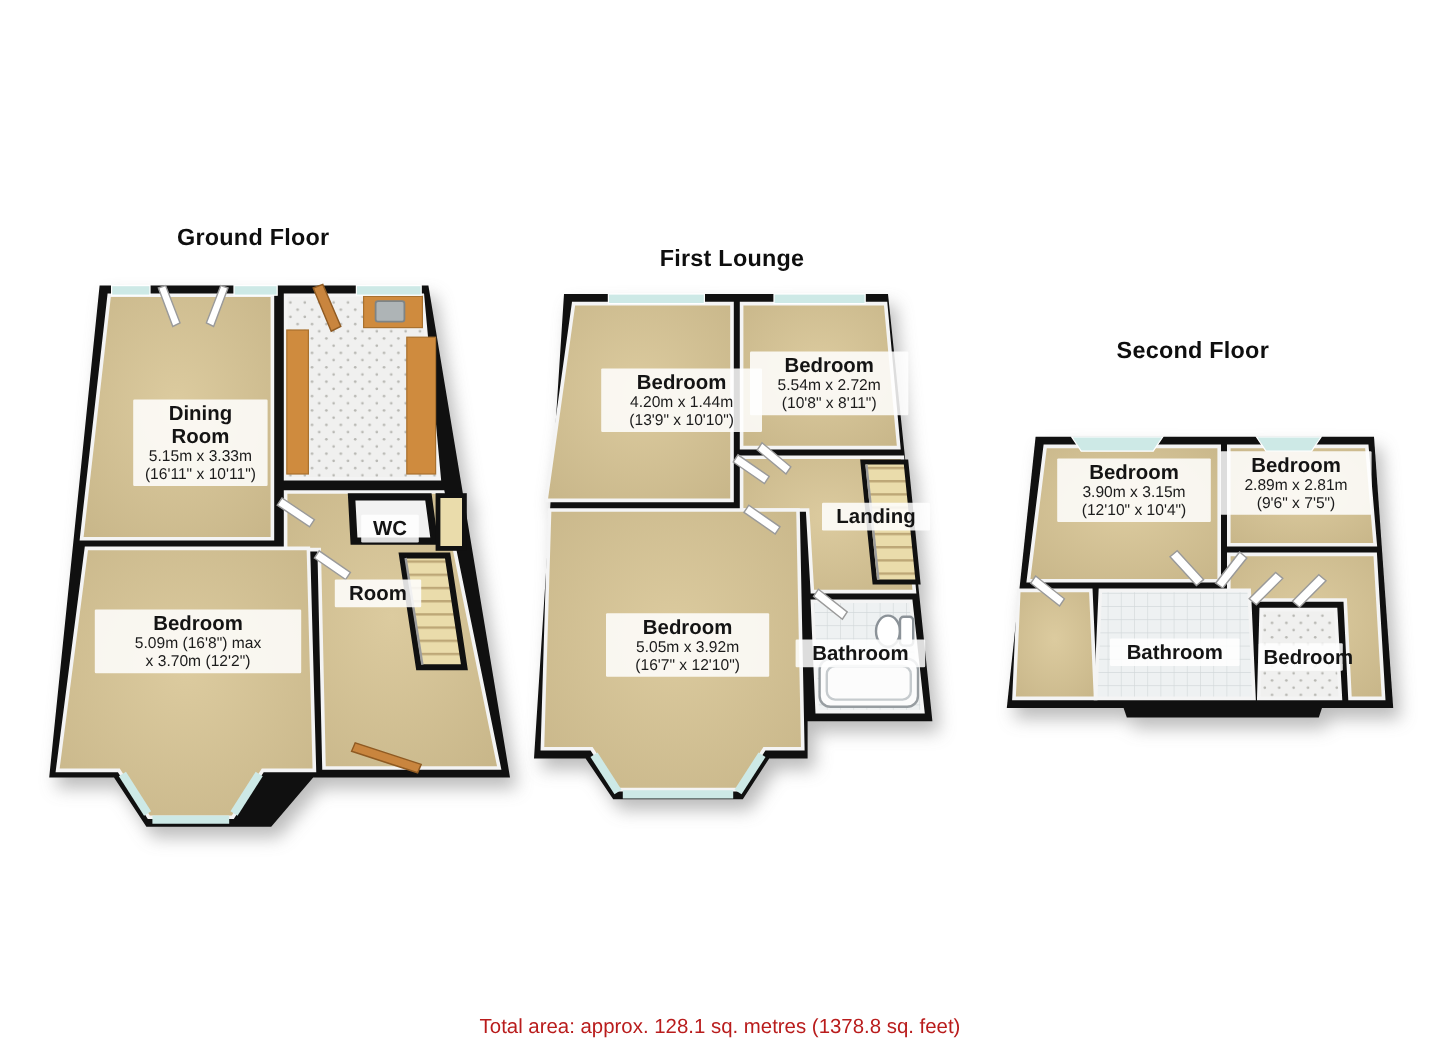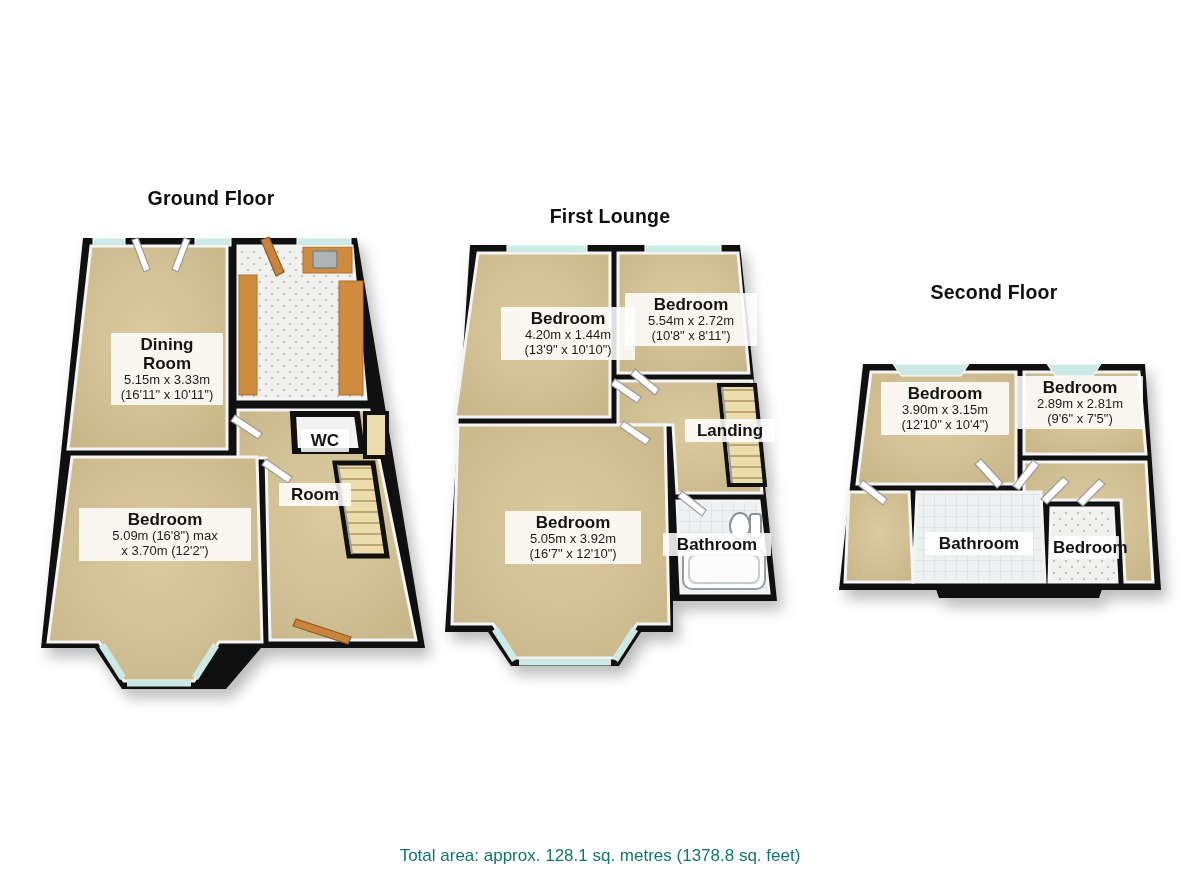--- a/index.html
+++ b/index.html
@@ -21,21 +21,21 @@
     letter-spacing:.2px;
   }
   .room-label{
     position:absolute;background:var(--label-bg);text-align:center;line-height:1.13;
     padding:2px 4px;z-index:6;border-radius:1px;
   }
   .room-label .nm{display:block;font-weight:bold;font-size:17px;color:#141414;}
   .room-label .dm{display:block;font-size:13px;color:#1c1c1c;}
   .total-area{
     position:absolute;left:0;top:846px;width:1200px;text-align:center;
-    font-size:17px;color:#0f766e;
+    font-size:17px;color:#b91c1c;
   }
 </style>
 </head>
 <body>
 
 <svg width="0" height="0" style="position:absolute" aria-hidden="true">
   <defs>
     <radialGradient id="carpet" cx="0.5" cy="0.45" r="0.8">
       <stop offset="0" stop-color="#dccb9f"></stop>
       <stop offset="1" stop-color="#c6b487"></stop>

